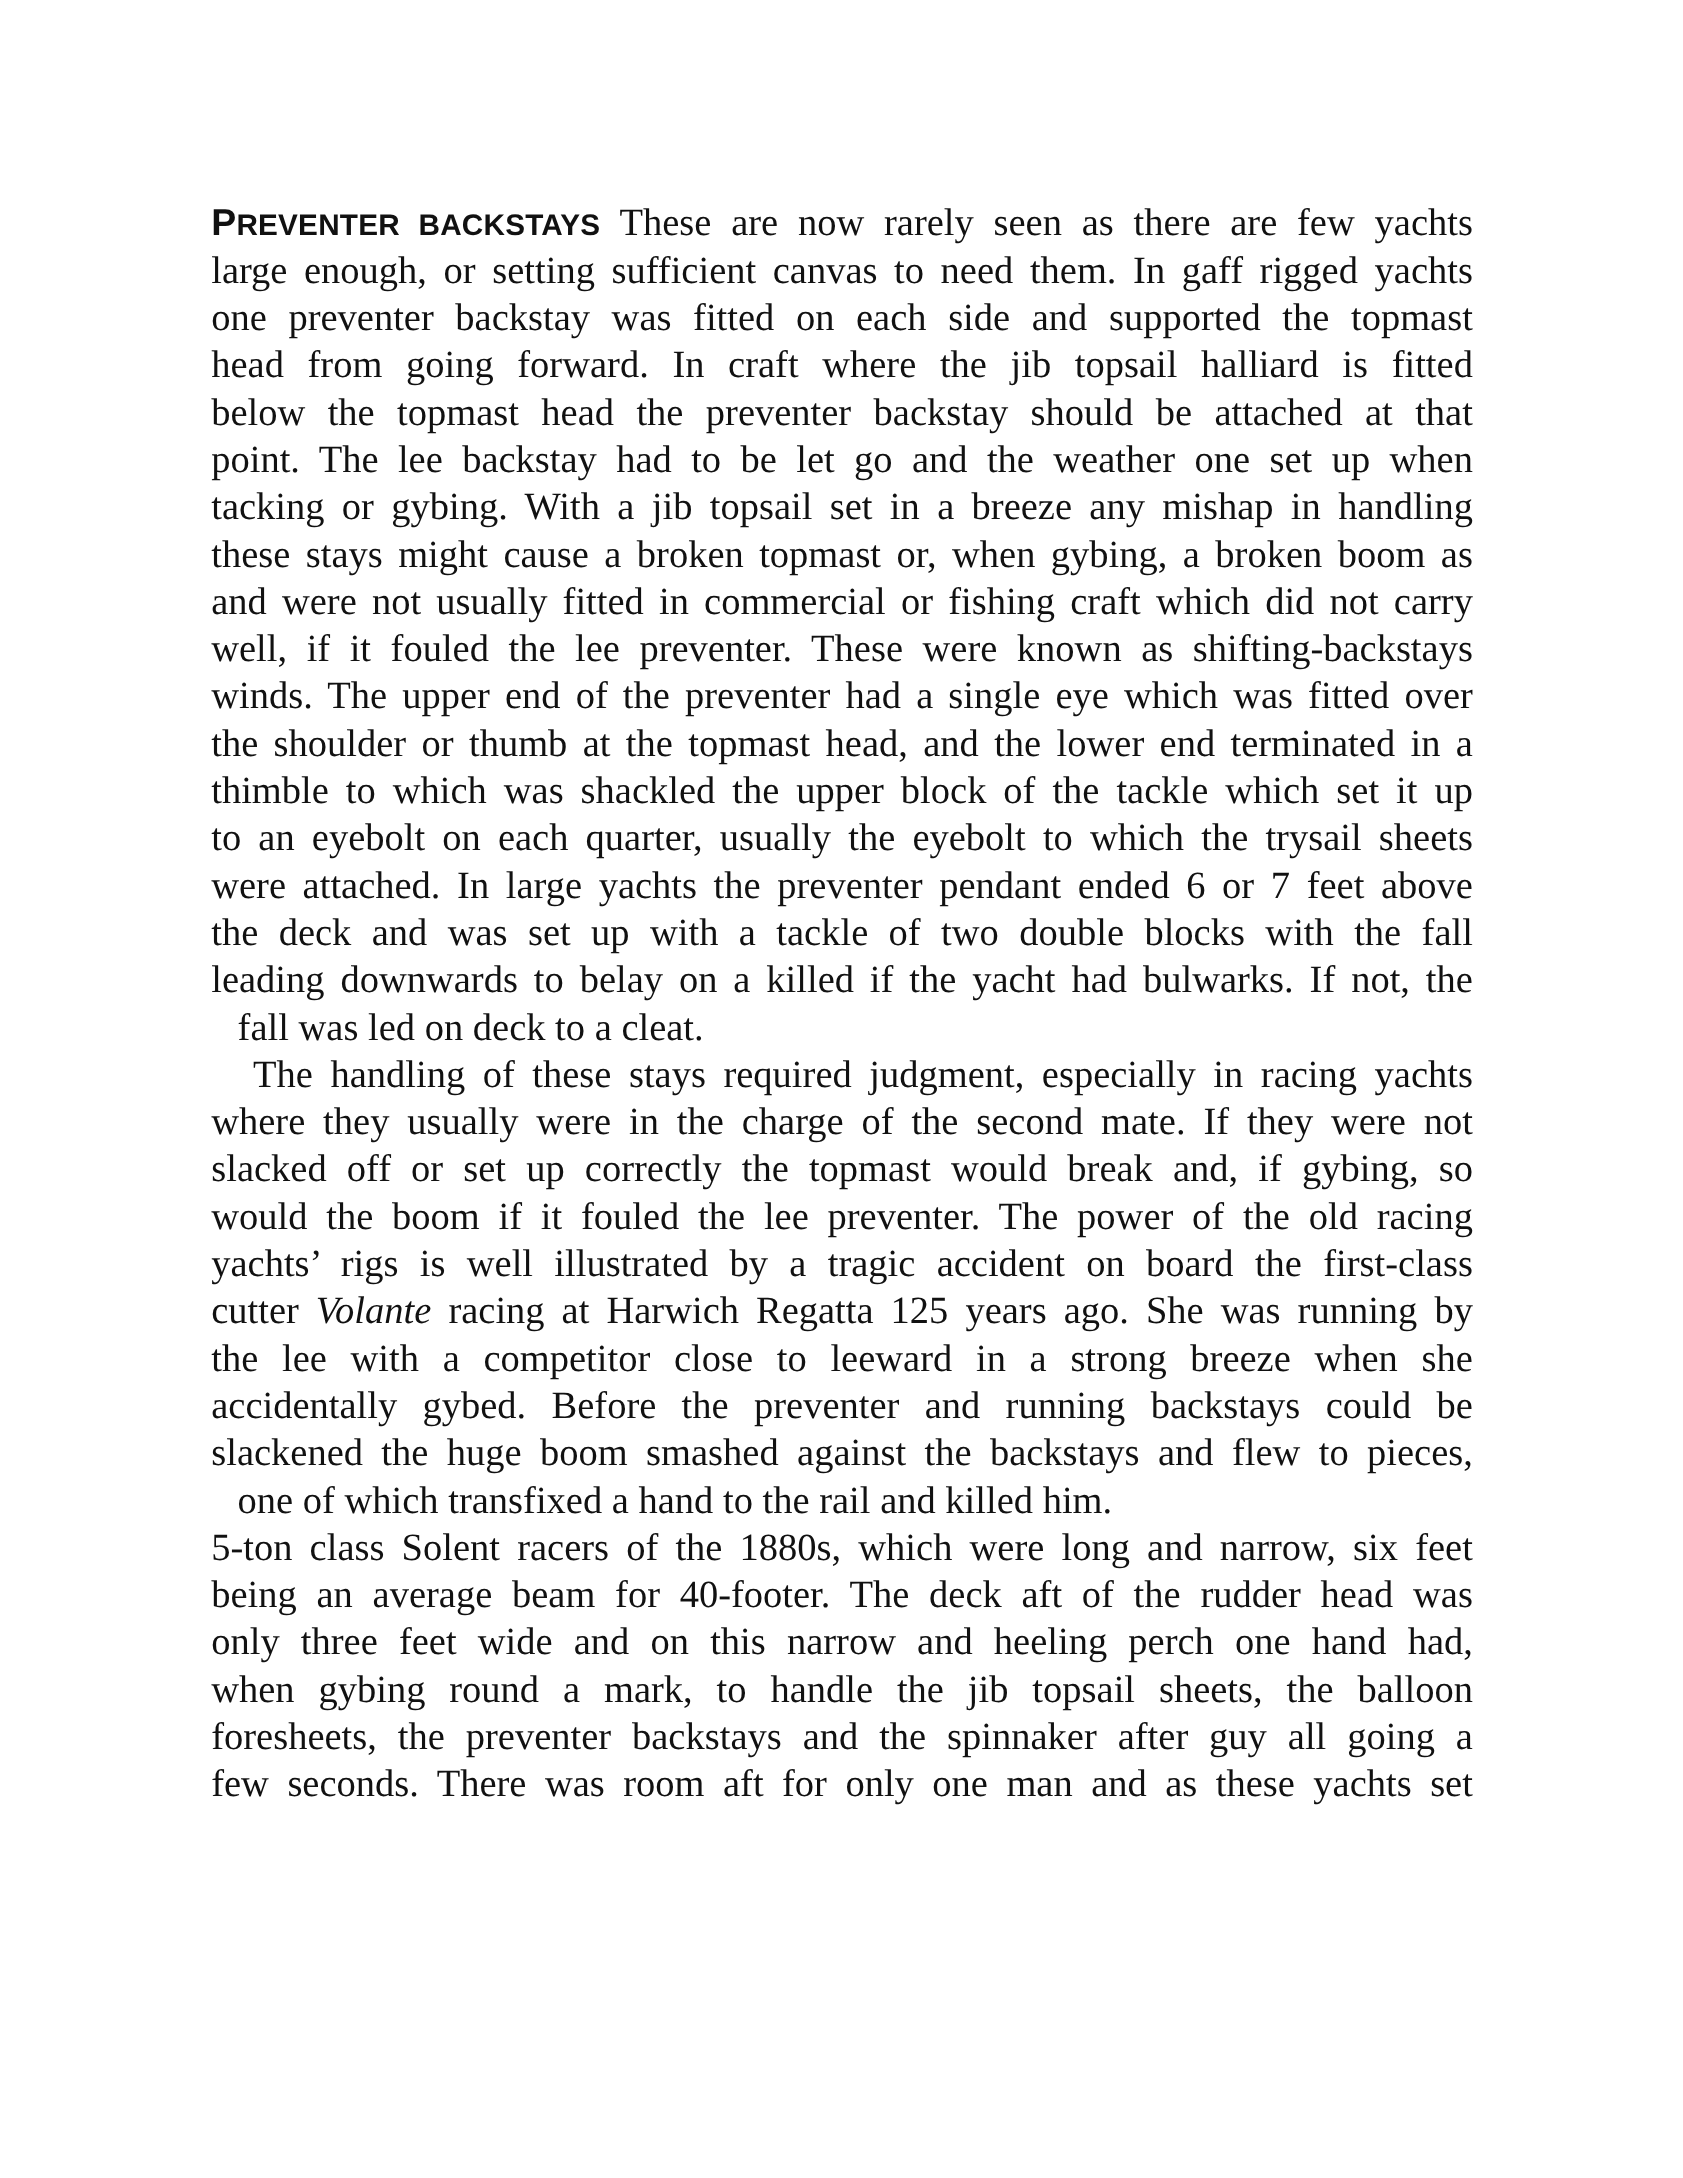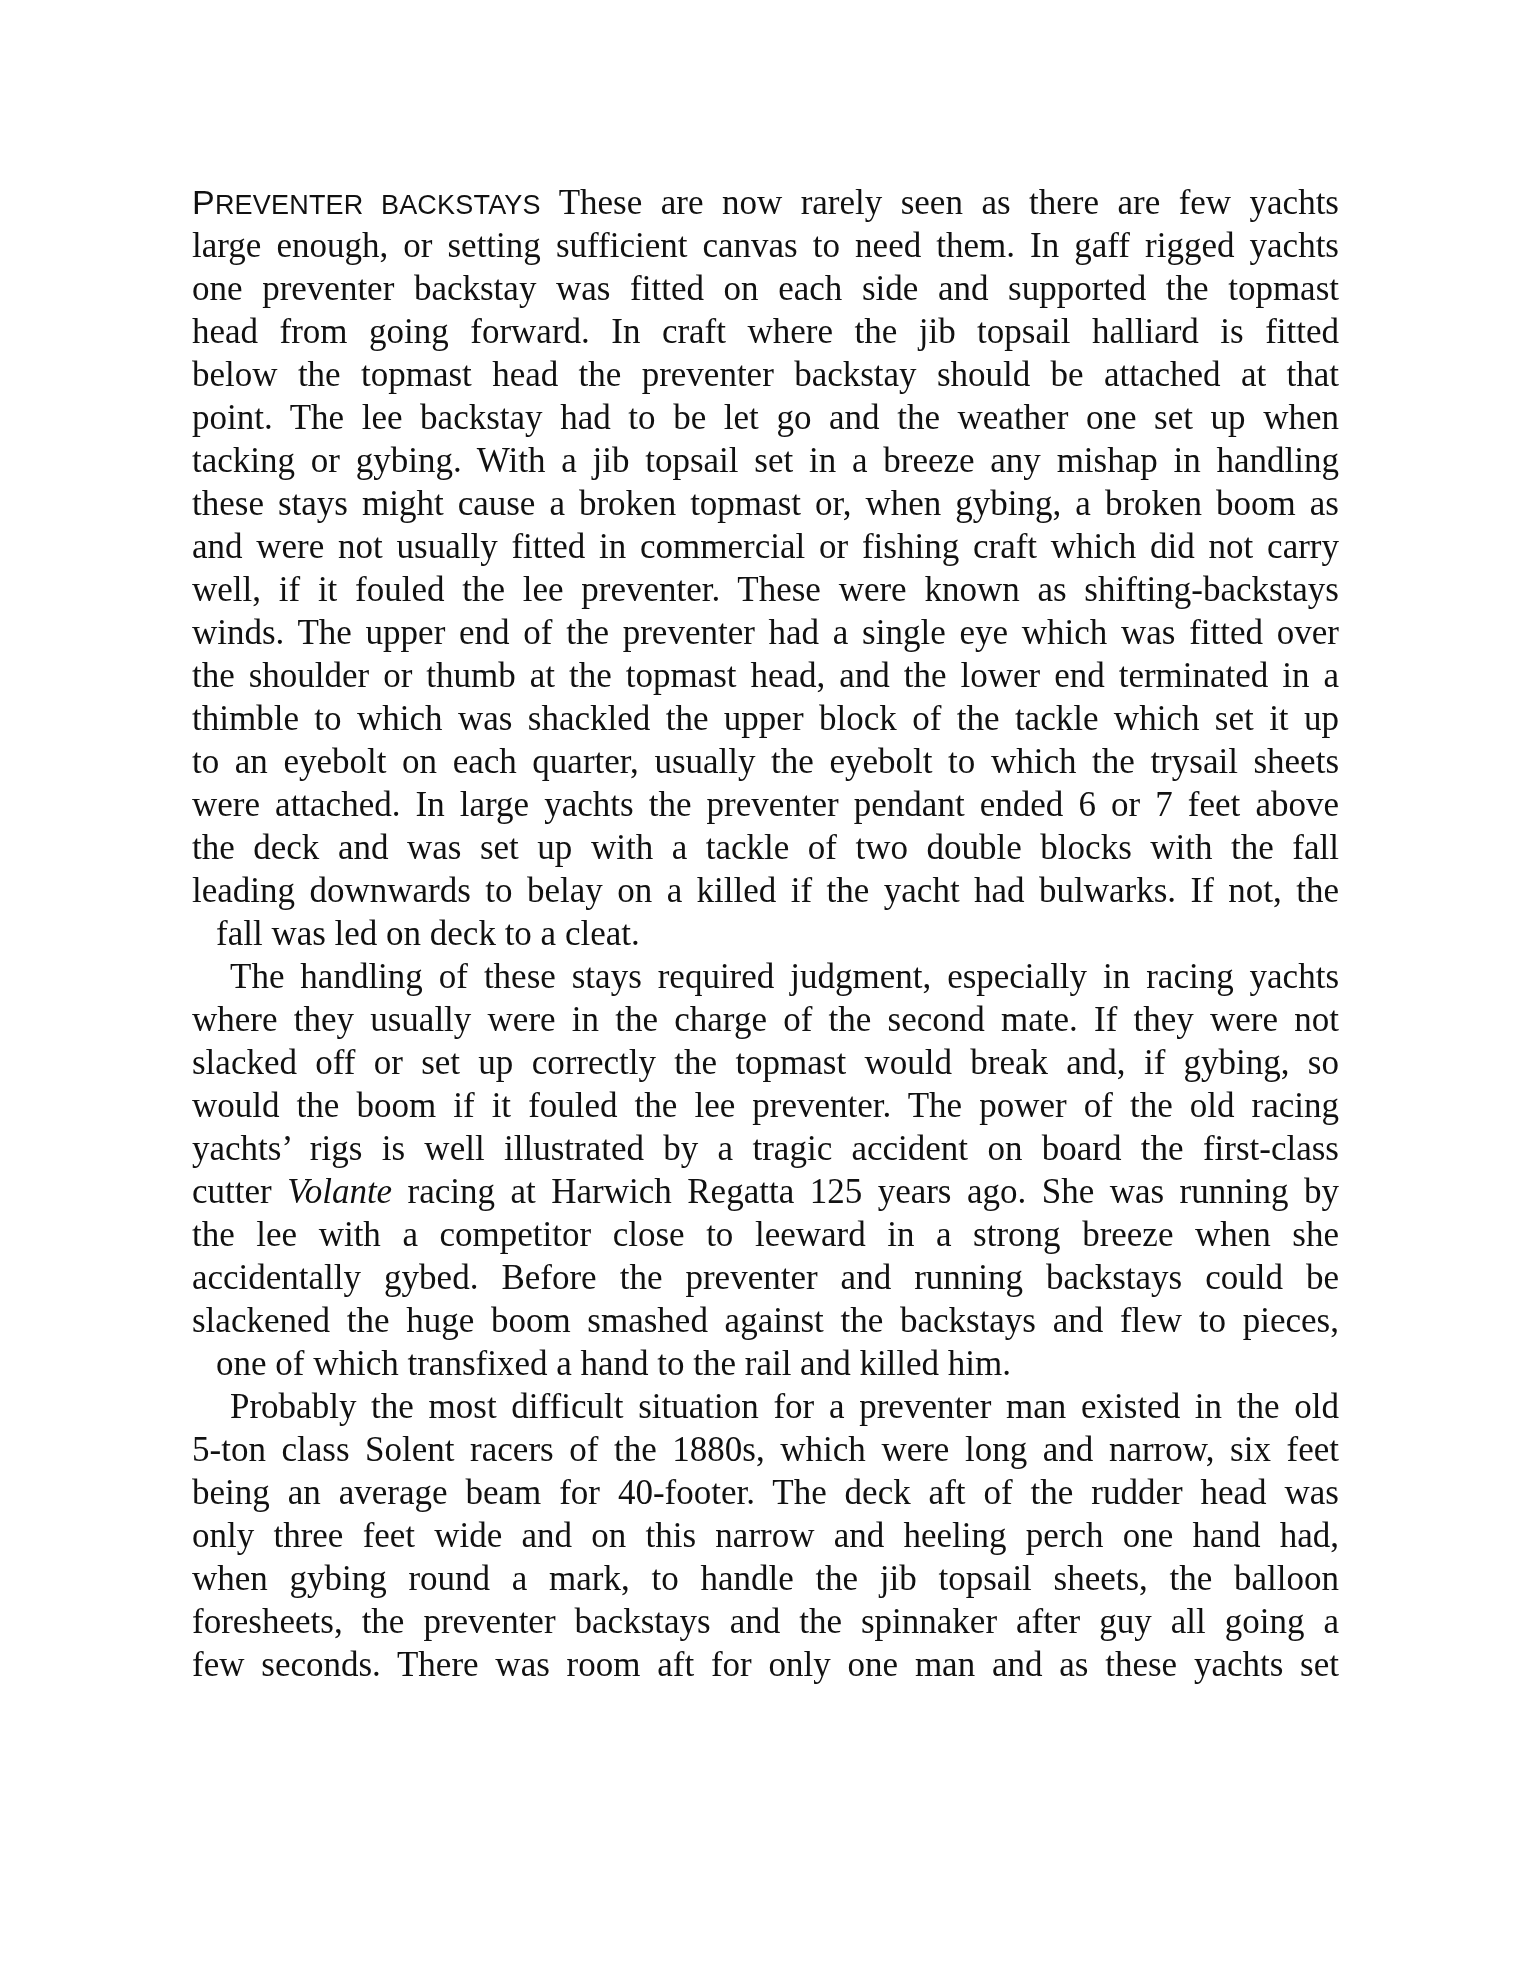--- a/index.html
+++ b/index.html
@@ -19,21 +19,21 @@
       line-height: 43px;
       white-space: nowrap;
       text-align: justify;
       text-align-last: justify;
       overflow: hidden;
     }
     .line.last { text-align-last: left; margin-left: 24px; }
     .line.indent { padding-left: 38px; }
     .runin {
       font-family: "Liberation Sans", "DejaVu Sans", sans-serif;
-      font-weight: normal;
+      font-weight: bold;
       font-size: 27px;
       letter-spacing: 0.2px;
     }
     .runin .cap { font-size: 34px; }
     em { font-style: italic; }
   </style>
 </head>
 <body>
 
 <div class="page">
@@ -66,21 +66,20 @@
     <span class="line">would the boom if it fouled the lee preventer. The power of the old racing</span>
     <span class="line">yachts’ rigs is well illustrated by a tragic accident on board the first-class</span>
     <span class="line"><span>cutter </span><em>Volante</em><span> racing at Harwich Regatta 125 years ago. She was running by</span></span>
     <span class="line">the lee with a competitor close to leeward in a strong breeze when she</span>
     <span class="line">accidentally gybed. Before the preventer and running backstays could be</span>
     <span class="line">slackened the huge boom smashed against the backstays and flew to pieces,</span>
     <span class="line last">one of which transfixed a hand to the rail and killed him.</span>
   </div>
 
   <div>
-    <span class="line indent">Probably the most difficult situation for a preventer man existed in the old</span>
     <span class="line">5-ton class Solent racers of the 1880s, which were long and narrow, six feet</span>
     <span class="line">being an average beam for 40-footer. The deck aft of the rudder head was</span>
     <span class="line">only three feet wide and on this narrow and heeling perch one hand had,</span>
     <span class="line">when gybing round a mark, to handle the jib topsail sheets, the balloon</span>
     <span class="line">foresheets, the preventer backstays and the spinnaker after guy all going a</span>
     <span class="line">few seconds. There was room aft for only one man and as these yachts set</span>
   </div>
 
 </div>
 

